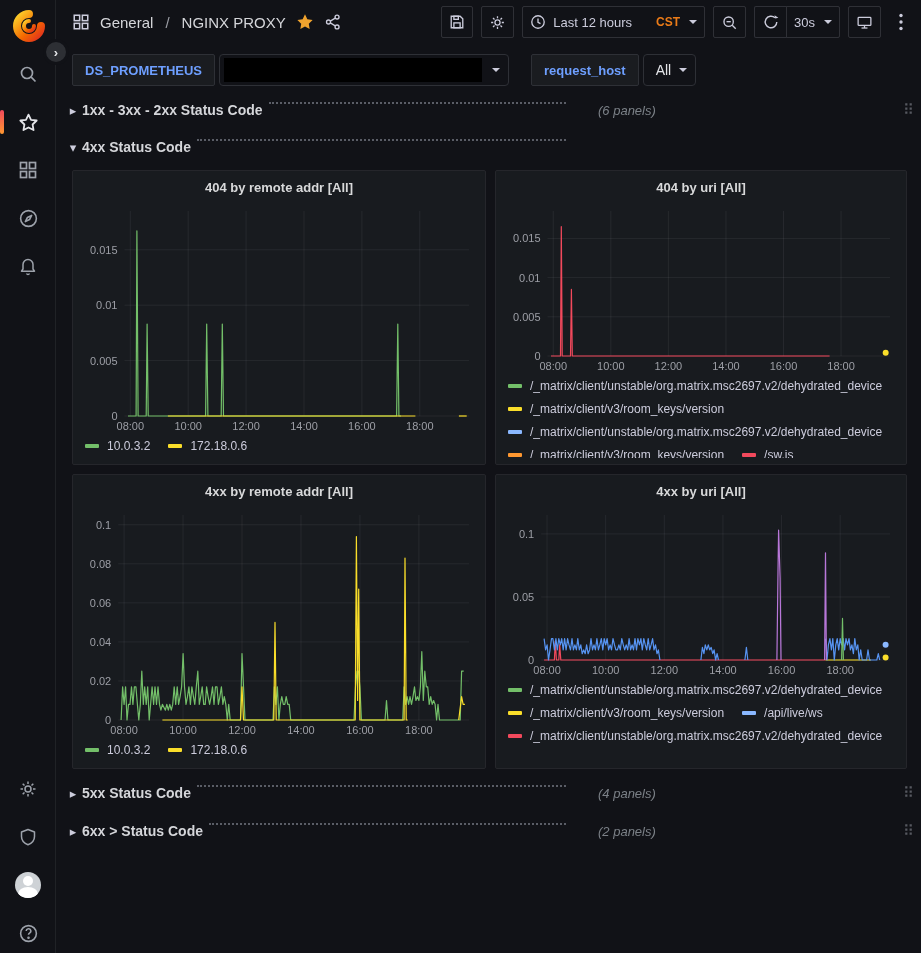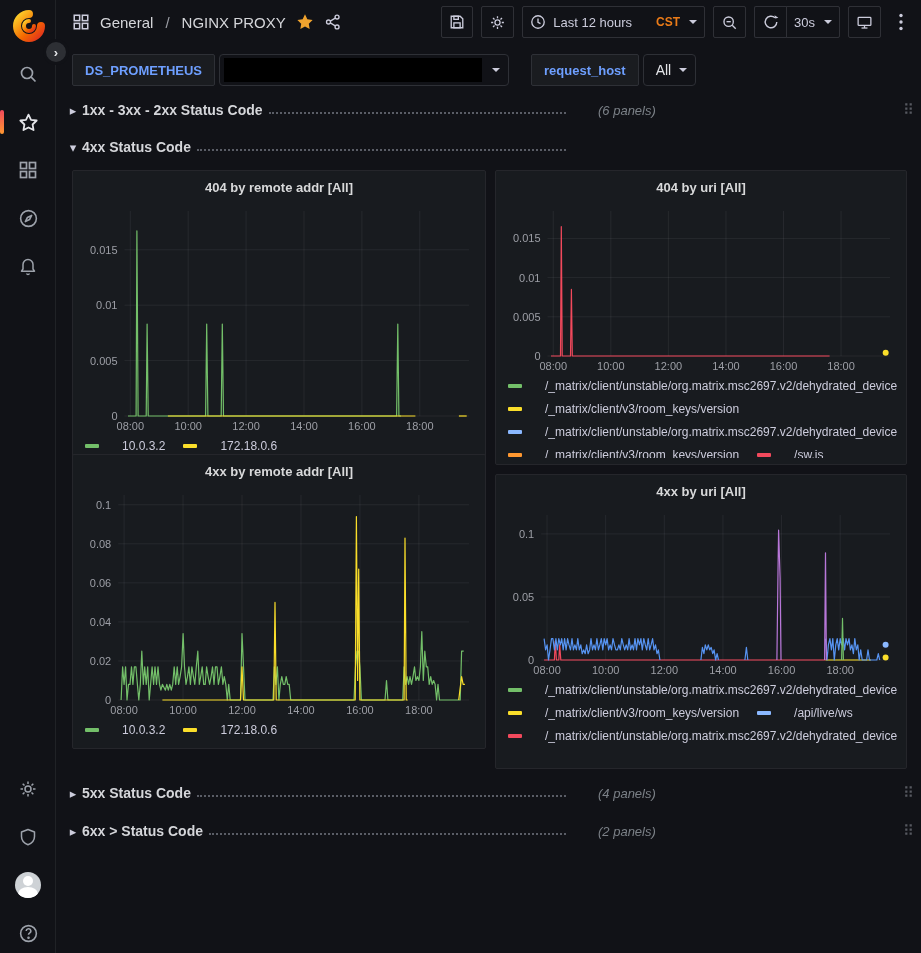--- a/index.html
+++ b/index.html
@@ -39,42 +39,42 @@
   .var-label { height:32px; display:flex; align-items:center; padding:0 12px; background:#1a1c20; border:1px solid #2e3036; border-radius:2px; color:#6e9fff; font-size:13px; font-weight:bold; cursor:pointer; }
   .var-select { height:32px; display:flex; align-items:center; background:#111217; border:1px solid #2e3036; border-radius:4px; padding:0 8px 0 4px; cursor:pointer; }
   .var-redacted { width:258px; height:24px; background:#000; margin-right:8px; }
   .var-select .caret { border-top-color:#ccccdc; }
   .var-gap { width:14px; }
   .var-value { font-size:14px; color:#e3e4e8; padding:0 6px 0 8px; }
 
   
   .row-hdr { position:absolute; left:64px; right:8px; height:28px; display:flex; align-items:center; cursor:pointer; }
   .row-chevron { width:18px; display:flex; justify-content:center; color:#ccccdc; font-size:13px; }
-  .row-left { display:flex; align-items:flex-end; width:486px; }
+  .row-left { display:flex; align-items:flex-start; width:486px; }
   .row-title { font-size:14px; font-weight:bold; color:#d5d6da; white-space:nowrap; }
   .row-leader { flex:1; border-bottom:2px dotted #5a5d66; margin:0 2px 4px 6px; }
   .row-count { font-size:13px; font-style:italic; color:#7b8087; margin-left:30px; }
   .row-drag { margin-left:auto; color:#565860; font-size:15px; letter-spacing:-1px; cursor:grab; }
 
   
   .panel { position:absolute; background:#181b1f; border:1px solid #25262b; border-radius:2px; display:flex; flex-direction:column; padding:6px 8px 6px 8px; }
   .panel-title { height:24px; text-align:center; font-size:13px; font-weight:bold; color:#d8d9da; line-height:22px; cursor:pointer; white-space:nowrap; overflow:hidden; }
   .chart { flex:1; min-height:0; }
   .chart svg { display:block; width:100%; height:100%; }
   .tick { fill:#9d9fa6; font-size:11px; font-family:"Liberation Sans", sans-serif; }
   .legend-inline { height:24px; overflow:hidden; padding-left:4px; }
   .legend-list { height:84px; overflow:hidden; padding-left:4px; }
   .legend-row { display:flex; align-items:center; gap:18px; height:23px; white-space:nowrap; }
   .legend-inline .legend-row { height:24px; }
-  .legend-item { display:inline-flex; align-items:center; gap:23px; font-size:12px; color:#ccccdc; cursor:pointer; }
+  .legend-item { display:inline-flex; align-items:center; gap:8px; font-size:12px; color:#ccccdc; cursor:pointer; }
   .swatch { display:inline-block; width:14px; height:4px; border-radius:1px; }
 
   #p1 { left:72px; top:170px; width:414px; height:295px; }
   #p2 { left:495px; top:170px; width:412px; height:295px; }
-  #p3 { left:72px; top:454px; width:414px; height:295px; }
+  #p3 { left:72px; top:474px; width:414px; height:295px; }
   #p4 { left:495px; top:474px; width:412px; height:295px; }
   #row1 { top:96px; }
   #row2 { top:133px; }
   #row3 { top:779px; }
   #row4 { top:817px; }
 </style>
 </head>
 <body>
 
 <div class="sidebar">

